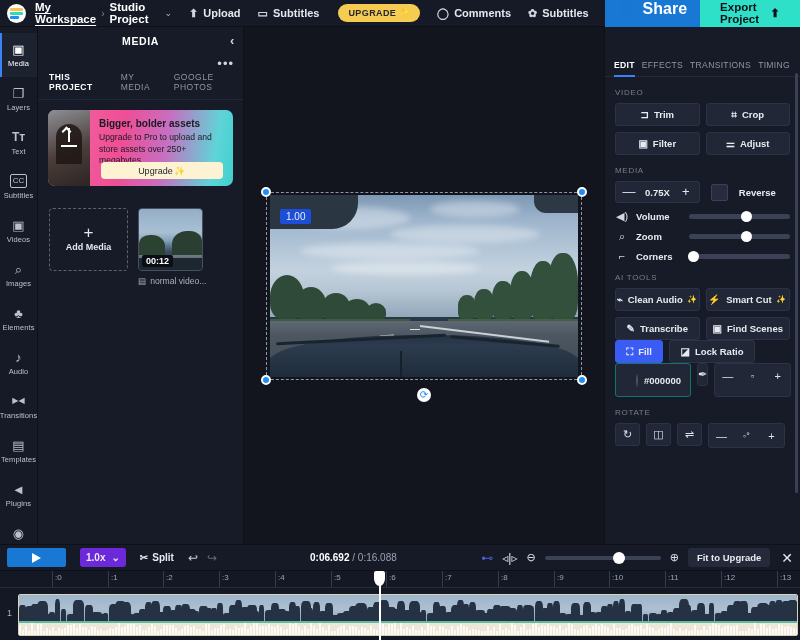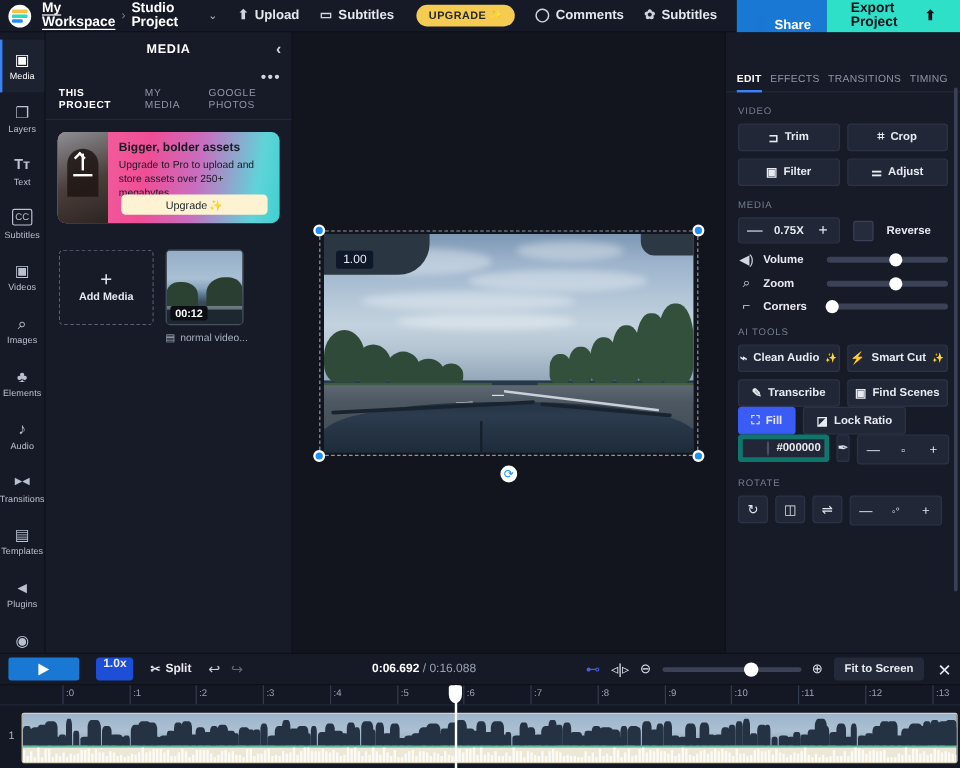--- a/index.html
+++ b/index.html
@@ -43,22 +43,22 @@
   .tb-item .gl { font-size:11px; color:#cfd4df; line-height:1; }
 
   .upgrade-pill {
     margin-left:19px; background:#f5cb51; color:#23272f;
     font-size:9px; font-weight:bold; letter-spacing:.4px;
     padding:4px 9px 4px 10px; border-radius:11px;
     display:flex; align-items:center; gap:3px; cursor:pointer;
   }
   .share-btn {
     margin-left:16px; background:#1878d4; color:#fff;
-    font-size:11px; font-weight:bold; height:27px; padding:0 13px;
-    display:flex; align-items:flex-end; gap:5px; cursor:pointer;
+    font-size:16px; font-weight:bold; height:27px; padding:0 13px;
+    display:flex; align-items:flex-start; gap:5px; cursor:pointer;
   }
   .export-btn {
     margin-left:0; background:#2fe0c8; color:#0d1118;
     font-size:11.5px; font-weight:bold; height:27px; padding:0 20px;
     display:flex; align-items:center; gap:9px; cursor:pointer;
   }
 
   
   .rail {
     position:absolute; left:0; top:27px; width:38px; bottom:0;
@@ -175,21 +175,21 @@
     background:linear-gradient(180deg,#7d98b4 0%,#9db4cc 20%,#b4c7d8 45%,#c3d2de 62%,#b6c6d4 78%,#93a8ba 100%); }
   .cloud { position:absolute; background:rgba(255,255,255,.34); border-radius:50%; filter:blur(3px); }
   .c1{ left:20px; top:12px; width:120px; height:22px; }
   .c2{ left:120px; top:30px; width:150px; height:18px; }
   .c3{ left:30px; top:48px; width:180px; height:16px; }
   .c4{ left:160px; top:6px; width:90px; height:16px; }
   .c5{ left:60px; top:66px; width:150px; height:14px; }
   .mirror { position:absolute; left:-2px; top:-2px; width:90px; height:36px;
     background:#2a3642; border-radius:0 0 26px 0; }
   .scalebadge {
-    position:absolute; left:10px; top:14px; background:#0f172a; color:#e9edf4;
+    position:absolute; left:10px; top:14px; background:#1d4ed8; color:#e9edf4;
     font-size:10px; padding:2px 6px; border-radius:2px; z-index:5;
   }
   .rtcorner { position:absolute; right:-2px; top:-2px; width:46px; height:20px;
     background:#2c3844; border-radius:0 0 0 12px; }
   .treesL { position:absolute; left:0; top:74px; width:118px; height:56px; }
   .treesL b { position:absolute; background:#2f4a38; border-radius:50% 50% 35% 35%; display:block;}
   .treesR { position:absolute; right:0; top:58px; width:120px; height:74px; }
   .treesR b { position:absolute; background:#32503c; border-radius:45% 45% 25% 25%; display:block;}
   .grassL{ position:absolute; left:0; top:124px; width:140px; height:16px; background:#3d5b41; }
   .grassR{ position:absolute; right:0; top:124px; width:130px; height:16px; background:#44603f; }
@@ -252,21 +252,21 @@
   .rev { font-size:9.5px; font-weight:bold; }
 
   .slrow { display:flex; align-items:center; gap:7px; padding:7px 10px 0 10px; }
   .slrow .gl { width:14px; font-size:11px; color:#d2d7e2; text-align:center; }
   .slrow .lb { width:46px; font-size:9.5px; font-weight:bold; }
   .track { flex:1; height:5px; border-radius:3px; background:#3b4256; position:relative; cursor:pointer; }
   .knob { position:absolute; top:-3px; width:11px; height:11px; border-radius:50%; background:#fff; margin-left:-5px; }
 
   .colorrow { display:flex; padding:0 10px; gap:6px; }
   .colorbox {
-    flex:1; height:23px; background:#212736; border:4px solid #0f766e; border-radius:3px;
+    flex:1; height:34px; background:#212736; border:1px solid #0f766e; border-radius:3px;
     display:flex; align-items:center; gap:6px; padding:0 20px; cursor:pointer;
   }
   .swatch { width:13px; height:13px; border-radius:50%; background:#000; border:1px solid #4a5167; }
   .hexv { font-size:9.5px; font-weight:bold; }
   .sqbtn {
     width:25px; height:23px; background:#212736; border:1px solid #2c3346; border-radius:3px;
     display:flex; align-items:center; justify-content:center; font-size:11px;
     color:#dfe4ee; cursor:pointer;
   }
   .group { display:flex; background:#212736; border:1px solid #2c3346; border-radius:3px; }
@@ -280,22 +280,22 @@
     background:#161a26; border-top:1px solid #0d1017; border-bottom:1px solid #0d1017;
     display:flex; align-items:center;
   }
   .playbtn {
     width:59px; height:19px; margin-left:7px; background:#1878d4; border-radius:2px;
     display:flex; align-items:center; justify-content:center; cursor:pointer;
   }
   .playbtn i { width:0; height:0; border-left:9px solid #fff;
                border-top:5.5px solid transparent; border-bottom:5.5px solid transparent; }
   .rate {
-    margin-left:14px; height:19px; padding:0 6px; background:#1d4ed8; border-radius:3px;
-    display:flex; align-items:center; gap:6px; font-size:10px; font-weight:bold; cursor:pointer;flex-direction:column;
+    margin-left:14px; height:19px; padding:0 6px; background:#6d28d9; border-radius:3px;
+    display:flex; align-items:center; gap:6px; font-size:10px; font-weight:bold; cursor:pointer;
   }
   .splitb { margin-left:14px; display:flex; align-items:center; gap:4px;
             font-size:10px; font-weight:bold; cursor:pointer; }
   .undo { margin-left:14px; font-size:12px; color:#c8cedb; cursor:pointer; }
   .redo { margin-left:9px; font-size:12px; color:#5e6879; cursor:pointer; }
   .tcode { position:absolute; left:310px; font-size:10px; }
   .tcode b { font-weight:bold; color:#fff; }
   .tcode span { color:#9aa3b4; }
 
   .rtools { position:absolute; right:7px; display:flex; align-items:center; gap:9px; }
@@ -672,21 +672,21 @@
       <b>0:06.692</b><span> / </span><span>0:16.088</span>
     </div>
     <div class="rtools">
       <span style="color:#4b5cd6;font-size:12px;">⊷</span>
       <span style="font-size:12px;color:#dde2ec;">◃|▹</span>
       <span style="font-size:11px;color:#dde2ec;">⊖</span>
       <div class="zoomtrack">
           <div class="zoomknob" style="left:64%"></div>
         </div>
       <span style="font-size:11px;color:#dde2ec;">⊕</span>
-      <div class="fit">Fit to Screen</div>
+      <div class="fit">Fit to Upgrade</div>
       <span class="closex">✕</span>
     </div>
   </div>
 
   <div class="ruler">
       <div class="tk" style="left: 52px;"></div>
       <div class="tl" style="left: 52px;">:0</div>
       <div class="tk" style="left: 108px;"></div>
       <div class="tl" style="left: 108px;">:1</div>
       <div class="tk" style="left: 163px;"></div>

